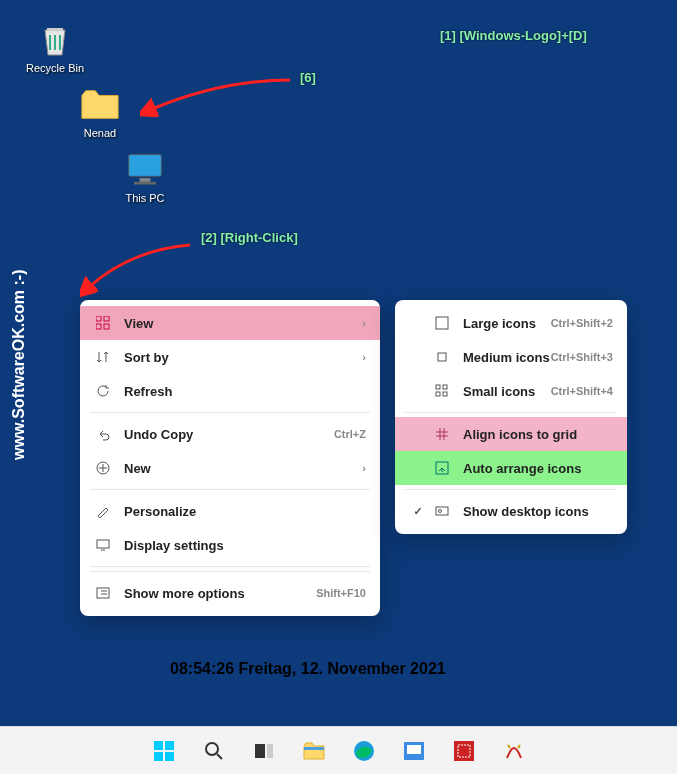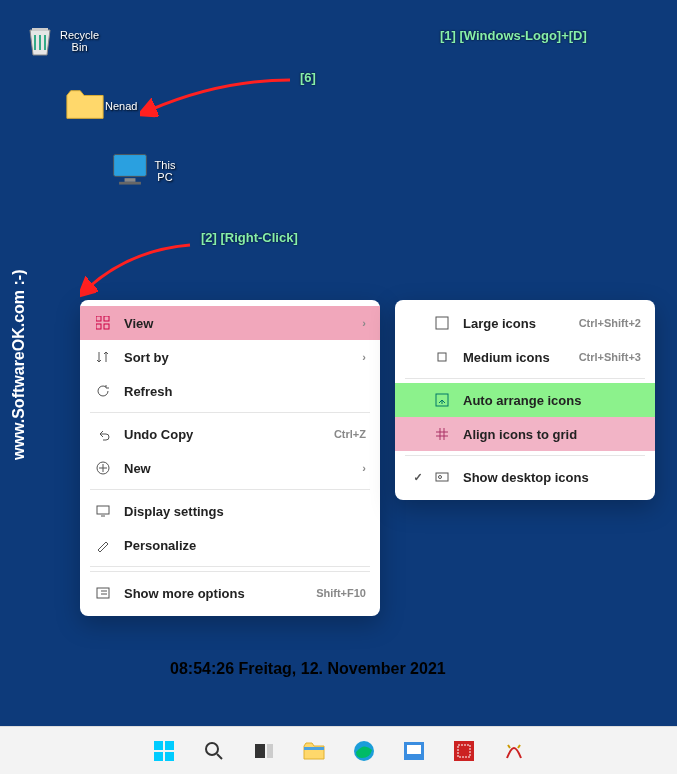--- a/index.html
+++ b/index.html
@@ -9,21 +9,21 @@
     font-family: "Segoe UI", sans-serif;
     font-size: 13px;
     position: relative;
     overflow: hidden;
     color: #fff;
   }
   
   .desktop-icon {
     position: absolute;
     width: 70px;
-    display: flex; flex-direction: row; align-items: center;
+    display: flex; flex-direction: column; align-items: center;
     text-align: center;
   }
   .desktop-icon .glyph {
     width: 40px; height: 40px;
     display: flex; align-items: center; justify-content: center;
   }
   .desktop-icon .label {
     color: #fff; font-size: 11px; margin-top: 2px;
     text-shadow: 1px 1px 2px #000;
   }
@@ -60,21 +60,21 @@
   .ctx {
     position: absolute;
     background: #fff;
     border-radius: 8px;
     box-shadow: 0 8px 24px rgba(0,0,0,.25);
     color: #222;
     padding: 6px 0;
     font-weight: bold;
   }
   .ctx.primary { left: 80px; top: 300px; width: 300px; }
-  .ctx.submenu { left: 395px; top: 300px; width: 260px; }
+  .ctx.submenu { left: 395px; top: 300px; width: 232px; }
   .ctx-item {
     display: flex; align-items: center;
     padding: 8px 14px;
     position: relative;
     cursor: default;
   }
   .ctx-item .icon {
     width: 18px; height: 18px;
     margin-right: 12px;
     display: flex; align-items: center; justify-content: center;
@@ -219,34 +219,34 @@
           <path d="M7 3 v8 M3 7 h8" stroke="#555"></path>
         </svg>
       </span>
     <span class="text">New</span>
     <span class="chev">›</span>
   </div>
   <div class="ctx-sep"></div>
   <div class="ctx-item">
     <span class="icon">
         <svg width="14" height="14" viewBox="0 0 14 14">
+          <path d="M2 12 l8-8 2 2 -8 8 z" stroke="#555" fill="none"></path>
+        </svg>
+      </span>
+    <span class="text">Personalize</span>
+  </div>
+  <div class="ctx-item">
+    <span class="icon">
+        <svg width="14" height="14" viewBox="0 0 14 14">
           <rect x="1" y="2" width="12" height="8" stroke="#555" fill="none"></rect>
           <path d="M5 12 h4" stroke="#555"></path>
         </svg>
       </span>
     <span class="text">Display settings</span>
   </div>
-  <div class="ctx-item">
-    <span class="icon">
-        <svg width="14" height="14" viewBox="0 0 14 14">
-          <path d="M2 12 l8-8 2 2 -8 8 z" stroke="#555" fill="none"></path>
-        </svg>
-      </span>
-    <span class="text">Personalize</span>
-  </div>
   <div class="ctx-sep"></div>
   <div class="ctx-sep"></div>
   <div class="ctx-item">
     <span class="icon">
         <svg width="14" height="14" viewBox="0 0 14 14">
           <rect x="1" y="2" width="12" height="10" stroke="#555" fill="none"></rect>
           <path d="M5 5 h6 M5 8 h6" stroke="#555"></path>
         </svg>
       </span>
     <span class="text">Show more options</span>
@@ -268,39 +268,52 @@
   <div class="ctx-item">
     <span class="check-col"></span>
     <span class="icon">
         <svg width="14" height="14">
           <rect x="3" y="3" width="8" height="8" stroke="#555" fill="none"></rect>
         </svg>
       </span>
     <span class="text">Medium icons</span>
     <span class="shortcut">Ctrl+Shift+3</span>
   </div>
-  <div class="ctx-sep"></div>
+  <div class="ctx-item">
+    <span class="check-col"></span>
+    <span class="icon">
+        <svg width="14" height="14">
+          <rect x="1" y="1" width="4" height="4" stroke="#555" fill="none"></rect>
+          <rect x="8" y="1" width="4" height="4" stroke="#555" fill="none"></rect>
+          <rect x="1" y="8" width="4" height="4" stroke="#555" fill="none"></rect>
+          <rect x="8" y="8" width="4" height="4" stroke="#555" fill="none"></rect>
+        </svg>
+      </span>
+    <span class="text">Small icons</span>
+    <span class="shortcut">Ctrl+Shift+4</span>
+  </div>
+  <div class="ctx-sep"></div>
+  <div class="ctx-item hl-pink2">
+    <span class="check-col"></span>
+    <span class="icon">
+        <svg width="14" height="14">
+          <path d="M1 5 h12 M1 9 h12 M5 1 v12 M9 1 v12" stroke="#a36" fill="none"></path>
+        </svg>
+      </span>
+    <span class="text">Align icons to grid</span>
+  </div>
   <div class="ctx-item hl-green">
     <span class="check-col"></span>
     <span class="icon">
         <svg width="14" height="14">
           <rect x="1" y="1" width="12" height="12" stroke="#076" fill="none"></rect>
           <path d="M4 10 l3-3 3 3 M7 7 v4" stroke="#076" fill="none"></path>
         </svg>
       </span>
     <span class="text">Auto arrange icons</span>
-  </div>
-  <div class="ctx-item hl-pink2">
-    <span class="check-col"></span>
-    <span class="icon">
-        <svg width="14" height="14">
-          <path d="M1 5 h12 M1 9 h12 M5 1 v12 M9 1 v12" stroke="#a36" fill="none"></path>
-        </svg>
-      </span>
-    <span class="text">Align icons to grid</span>
   </div>
   <div class="ctx-sep"></div>
   <div class="ctx-item">
     <span class="check-col">✓</span>
     <span class="icon">
         <svg width="14" height="14">
           <rect x="1" y="3" width="12" height="8" stroke="#555" fill="none"></rect>
           <circle cx="5" cy="7" r="1.5" stroke="#555" fill="none"></circle>
         </svg>
       </span>

